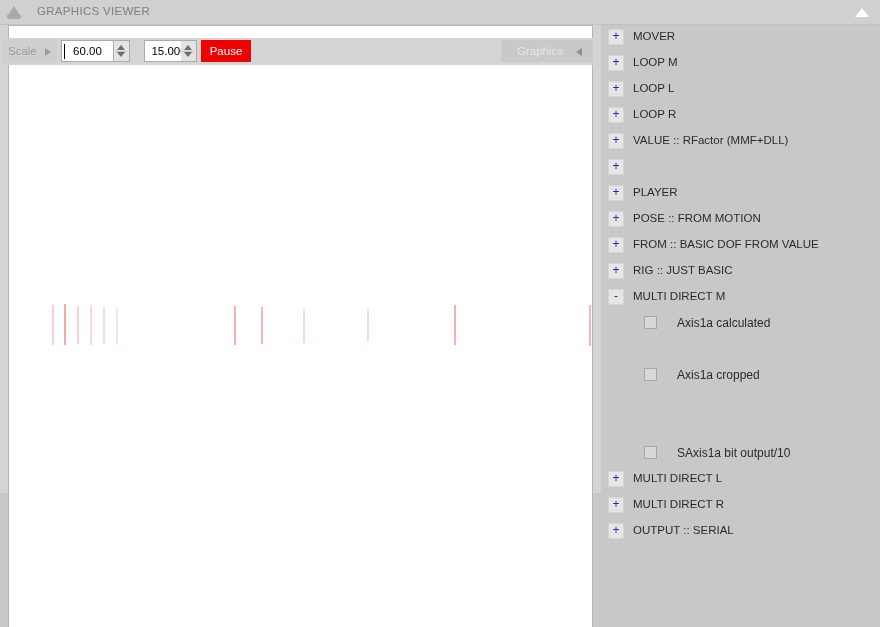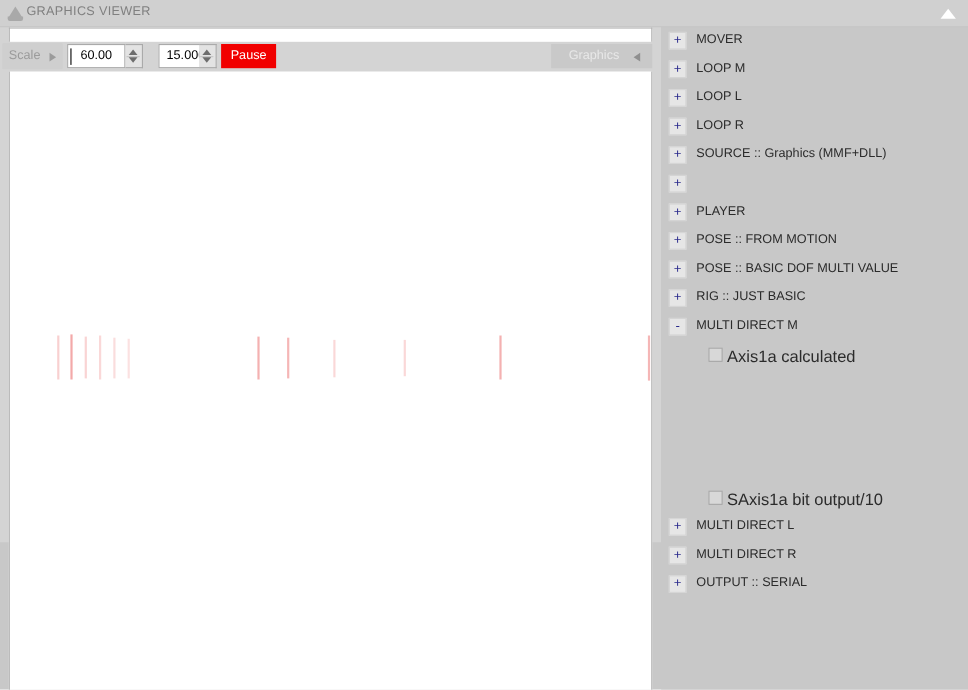--- a/index.html
+++ b/index.html
@@ -45,21 +45,21 @@
   }
   #title-icon .base {
     position: absolute;
     left: 1px; top: 11px;
     width: 14px; height: 4px;
     background: #a9a9a9;
     border-radius: 0 0 2px 2px;
   }
   #title-text {
     position: absolute;
-    left: 24px; top: 5px;
+    left: 37px; top: 5px;
     font-size: 11.5px;
     color: #808080;
     letter-spacing: 0.3px;
     white-space: nowrap;
   }
   #title-collapse {
     position: absolute;
     right: 8px; top: 4px;
     width: 20px; height: 17px;
   }
@@ -290,22 +290,22 @@
   .cbox .tick {
     position: absolute;
     left: 2px; top: 0px;
     width: 7px; height: 9px;
     border-right: 2px solid #1c1c6e;
     border-bottom: 2px solid #1c1c6e;
     transform: rotate(40deg);
   }
   .cb-label {
     position: absolute;
-    left: 60px; top: 5px;
-    font-size: 15px;
+    left: 76px; top: 5px;
+    font-size: 12px;
     color: #2b2b2b;
     white-space: nowrap;
     font-family: "Liberation Sans", sans-serif;
   }
 </style>
 </head>
 <body>
 
 <div id="app">
 
@@ -394,49 +394,53 @@
       <div class="tree-row" style="top: 52px;">
         <div class="exp-box">+</div>
         <div class="tree-label">LOOP L</div>
       </div>
       <div class="tree-row" style="top: 78px;">
         <div class="exp-box">+</div>
         <div class="tree-label">LOOP R</div>
       </div>
       <div class="tree-row" style="top: 104px;">
         <div class="exp-box">+</div>
-        <div class="tree-label">SOURCE :: Graphics (MMF+DLL)</div>
+        <div class="tree-label">VALUE :: RFactor (MMF+DLL)</div>
       </div>
       <div class="tree-row" style="top: 130px;">
         <div class="exp-box">+</div>
       </div>
       <div class="tree-row" style="top: 156px;">
         <div class="exp-box">+</div>
         <div class="tree-label">PLAYER</div>
       </div>
       <div class="tree-row" style="top: 182px;">
         <div class="exp-box">+</div>
         <div class="tree-label">POSE :: FROM MOTION</div>
       </div>
       <div class="tree-row" style="top: 208px;">
         <div class="exp-box">+</div>
-        <div class="tree-label">POSE :: BASIC DOF MULTI VALUE</div>
+        <div class="tree-label">FROM :: BASIC DOF FROM VALUE</div>
       </div>
       <div class="tree-row" style="top: 234px;">
         <div class="exp-box">+</div>
         <div class="tree-label">RIG :: JUST BASIC</div>
       </div>
       <div class="tree-row" style="top: 260px;">
         <div class="exp-box">-</div>
         <div class="tree-label">MULTI DIRECT M</div>
       </div>
       <div class="cb-row" style="top: 286px;">
         <div class="cbox"></div>
         <div class="cb-label">Axis1a calculated</div>
       </div>
+      <div class="cb-row" style="top: 338px;">
+        <div class="cbox"></div>
+        <div class="cb-label">Axis1a cropped</div>
+      </div>
       <div class="cb-row" style="top: 416px;">
         <div class="cbox"></div>
         <div class="cb-label">SAxis1a bit output/10</div>
       </div>
       <div class="tree-row" style="top: 442px;">
         <div class="exp-box">+</div>
         <div class="tree-label">MULTI DIRECT L</div>
       </div>
       <div class="tree-row" style="top: 468px;">
         <div class="exp-box">+</div>

